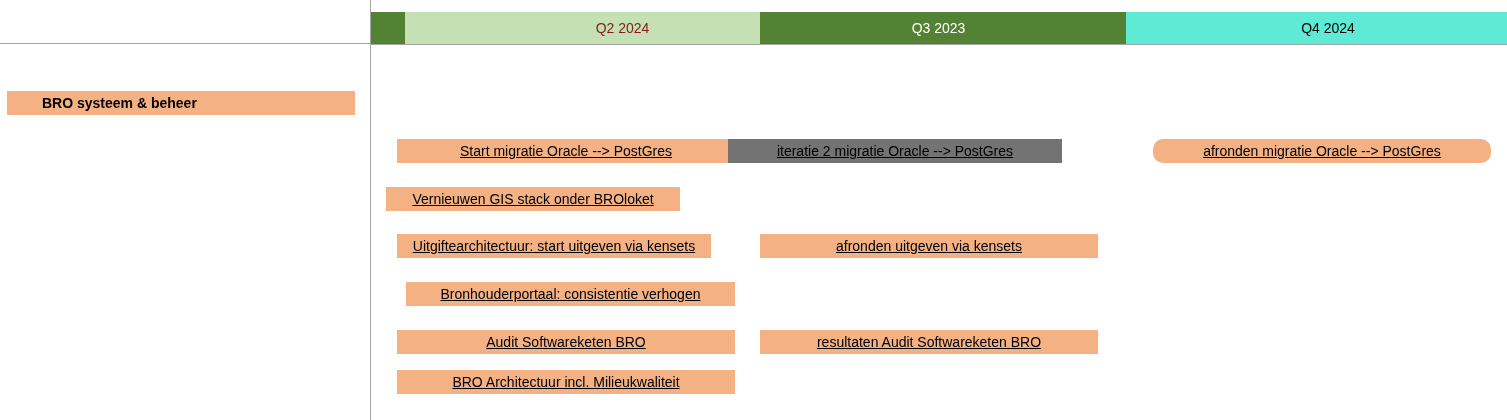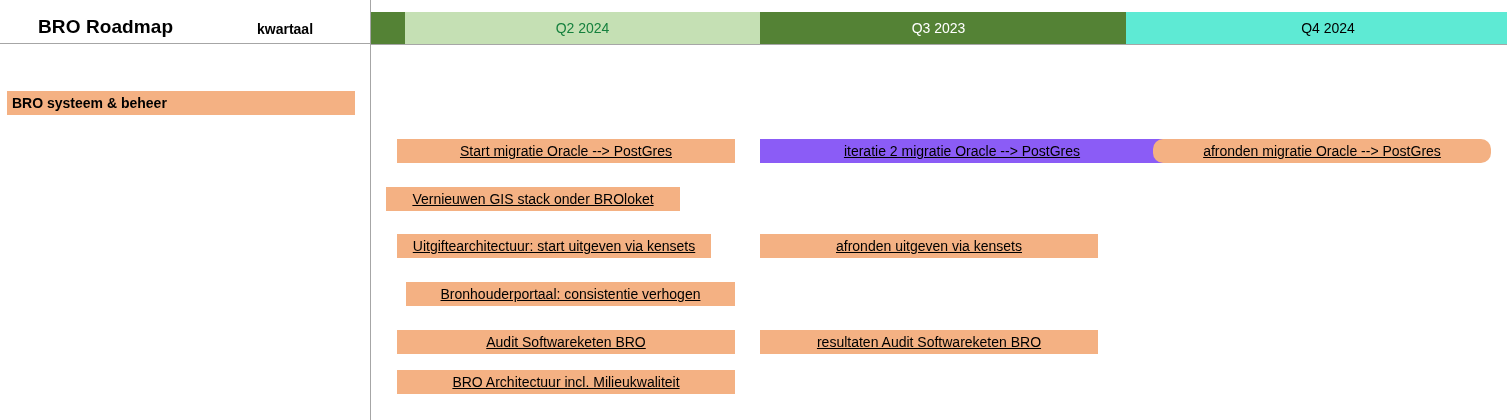--- a/index.html
+++ b/index.html
@@ -79,20 +79,21 @@
     background: #f4b183;
     display: flex;
     align-items: center;
   }
   .lane-header-label {
     font-size: 14px;
     font-weight: bold;
     padding-left: 5px;
     line-height: 24px;
     white-space: nowrap;
+    margin-left: 30px;
   }
 
   
   .quarter-band {
     position: absolute;
     left: 371px; top: 12px;
     width: 1136px;
     height: 32px;
   }
   .band-rule {
@@ -139,57 +140,53 @@
     text-decoration: underline;
   }
 </style>
 </head>
 <body>
 
 <div id="roadmap">
 
   <div class="left-col">
 
-    <div class="title-block">
-      <div class="title-text">BRO Roadmap</div>
-      <div class="title-sub">kwartaal</div>
-    </div>
 
     <div class="title-rule"></div>
 
     <div class="lane-header">
       <span class="lane-header-label">BRO systeem &amp; beheer</span>
     </div>
   </div>
 
   <div class="col-divider"></div>
 
   <div class="quarter-band">
     <div class="q-gap" id="sep-0" style="left: 0px; width: 34px; background: rgb(84, 130, 53);"></div>
     <div class="q-gap" id="sep-1" style="left: 746px; width: 9px; background: rgb(84, 130, 53);"></div>
     <div class="q-gap" id="sep-2" style="left: 1117px; width: 19px; background: rgb(84, 130, 53);"></div>
 
-    <div class="q-cell" id="q-0" style="left: 34px; width: 355px; background: rgb(197, 224, 180); color: #15803d;">
+    <div class="q-cell" id="q-0" style="left: 34px; width: 355px; background: rgb(197, 224, 180); color: #7f1d1d; padding-left: 40px;">
       <span class="q-label">Q2 2024</span>
     </div>
     <div class="q-cell" id="q-1" style="left: 389px; width: 357px; background: rgb(84, 130, 53); color: rgb(255, 255, 255);">
       <span class="q-label">Q3 2023</span>
     </div>
     <div class="q-cell" id="q-2" style="left: 755px; width: 404px; background: #5eead4; color: rgb(0, 0, 0); align-items: flex-end;">
       <span class="q-label">Q4 2024</span>
     </div>
   </div>
 
   <div class="band-rule"></div>
 
   <div id="bars-layer">
       <div class="bar" style="left: 397px; top: 139px; width: 338px; background: rgb(244, 177, 131);">
         <span class="bar-label">Start migratie Oracle --&gt; PostGres</span>
       </div>
-      <div class="bar" style="left: 760px; top: 139px; width: 404px; background: #8b5cf6;">
+      <div class="bar" style="left: 728px; top: 139px; width: 334px; background: #737373;">
         <span class="bar-label">iteratie 2 migratie Oracle --&gt; PostGres</span>
       </div>
       <div class="bar" style="left: 1153px; top: 139px; width: 338px; background: rgb(244, 177, 131); border-radius: 10px;">
         <span class="bar-label">afronden migratie Oracle --&gt; PostGres</span>
       </div>
       <div class="bar" style="left: 386px; top: 187px; width: 294px; background: rgb(244, 177, 131);">
         <span class="bar-label">Vernieuwen GIS stack onder BROloket</span>
       </div>
       <div class="bar" style="left: 397px; top: 234px; width: 314px; background: rgb(244, 177, 131);">
         <span class="bar-label">Uitgiftearchitectuur: start uitgeven via kensets</span>

